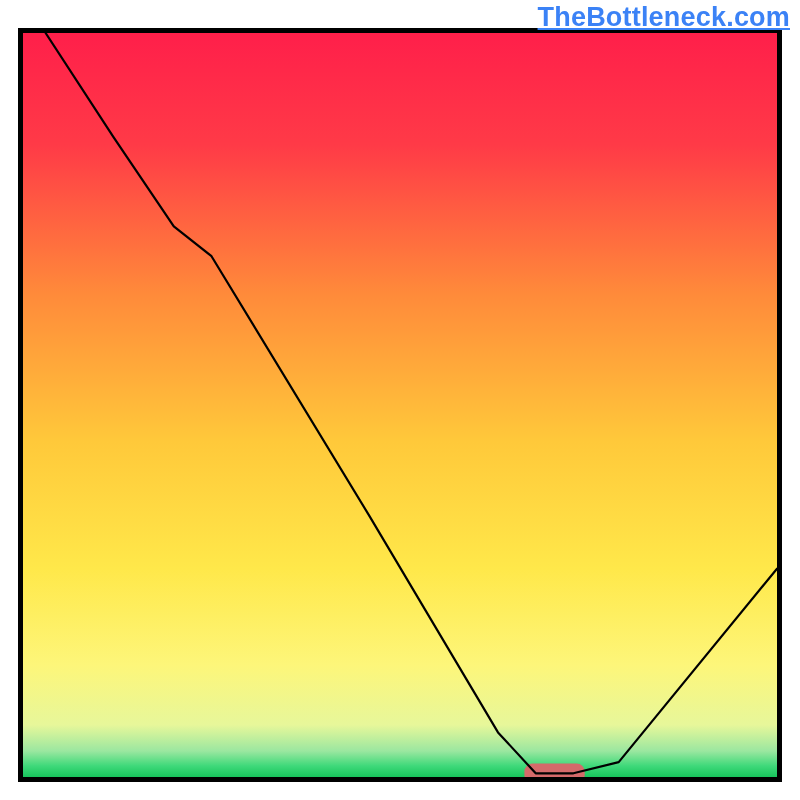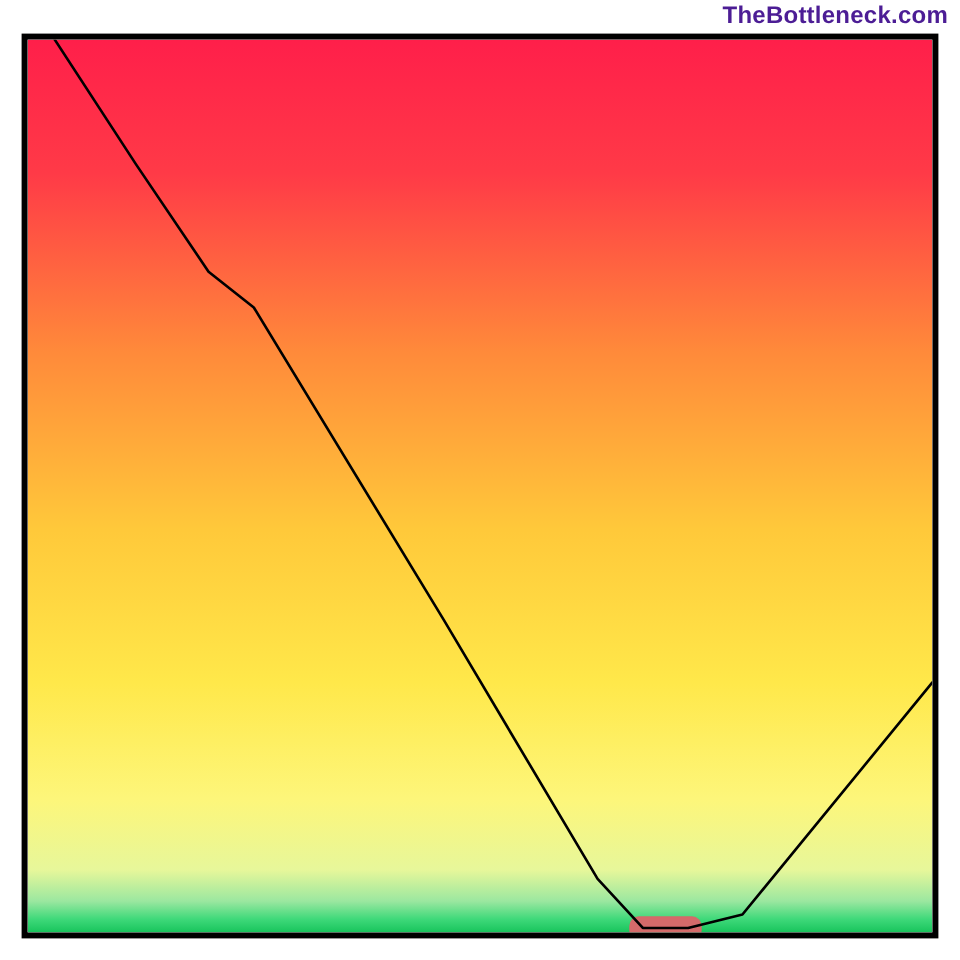--- a/index.html
+++ b/index.html
@@ -13,26 +13,27 @@
   }
   .stage {
     position: relative;
     width: 800px;
     height: 800px;
   }
   .watermark {
     position: absolute;
     top: 2px;
     right: 10px;
-    font-size: 20px;
+    font-size: 27px;
     font-weight: bold;
-    color: #4c1d95;
+    color: #3b82f6;
     letter-spacing: 0.2px;
     z-index: 20;
     user-select: none;
+    text-decoration: underline;
   }
   .plot {
     position: absolute;
     left: 18px;
     top: 28px;
     width: 764px;
     height: 754px;
     border: 5px solid #000;
     box-sizing: border-box;
     overflow: hidden;

